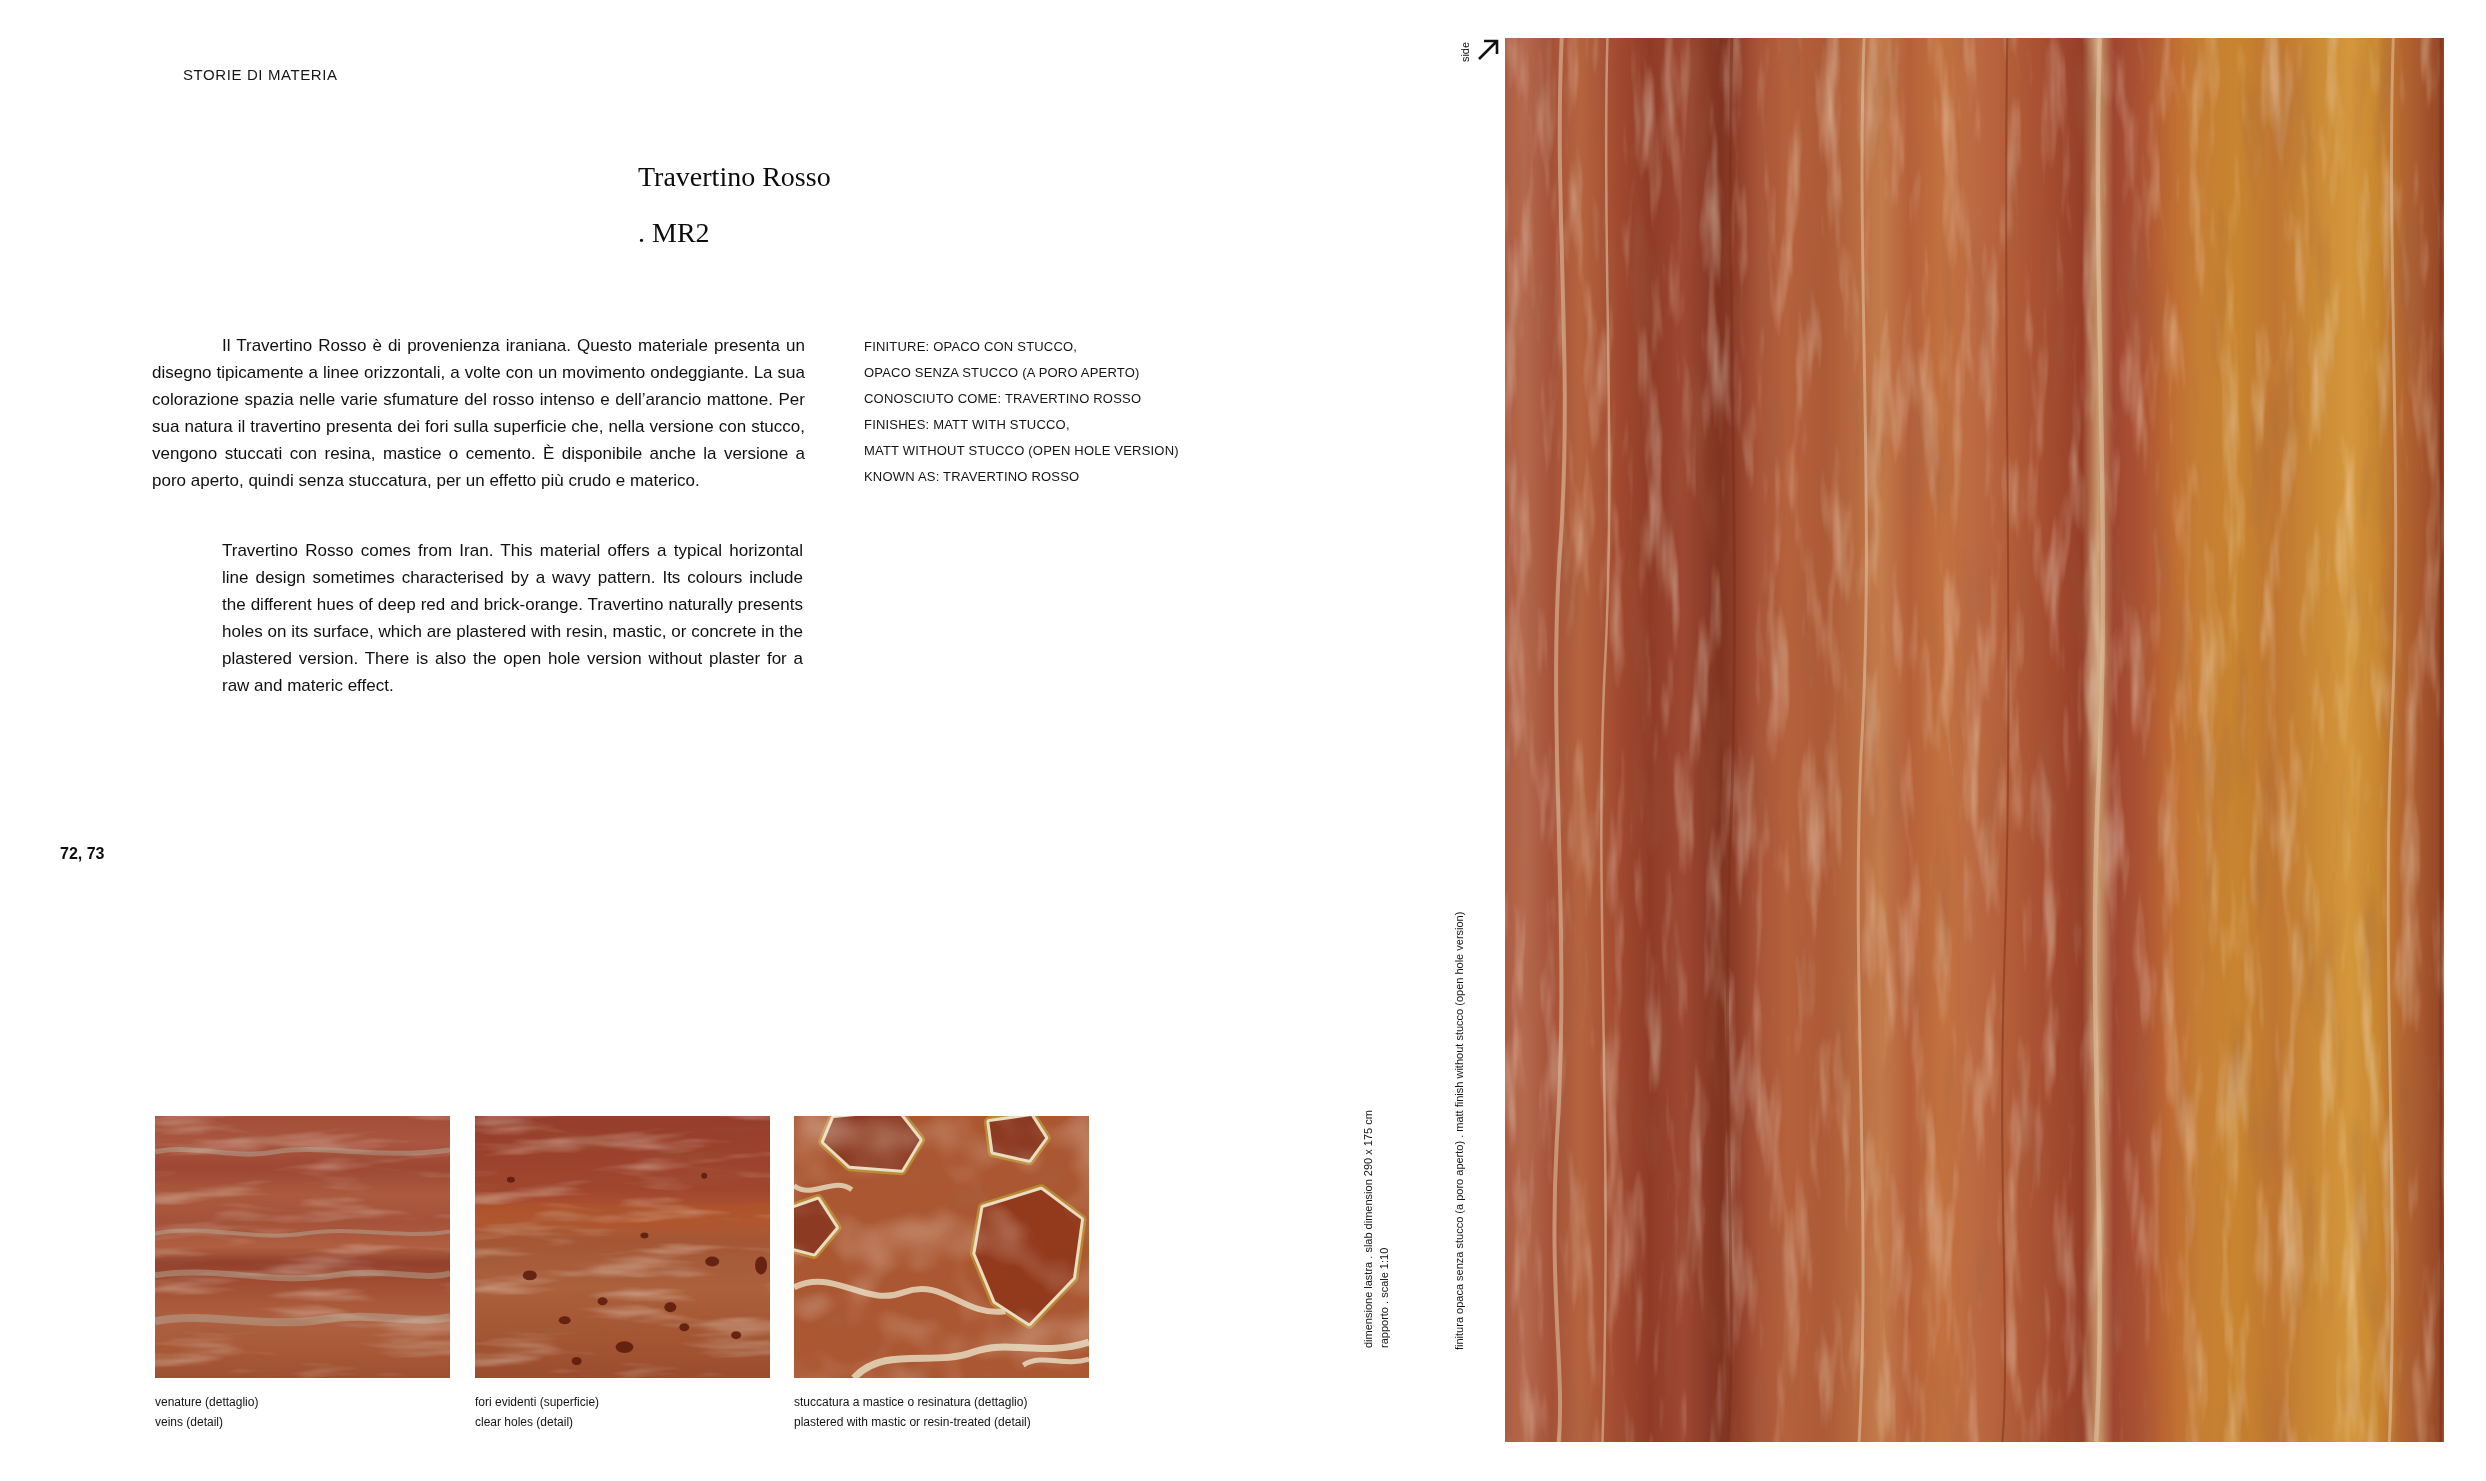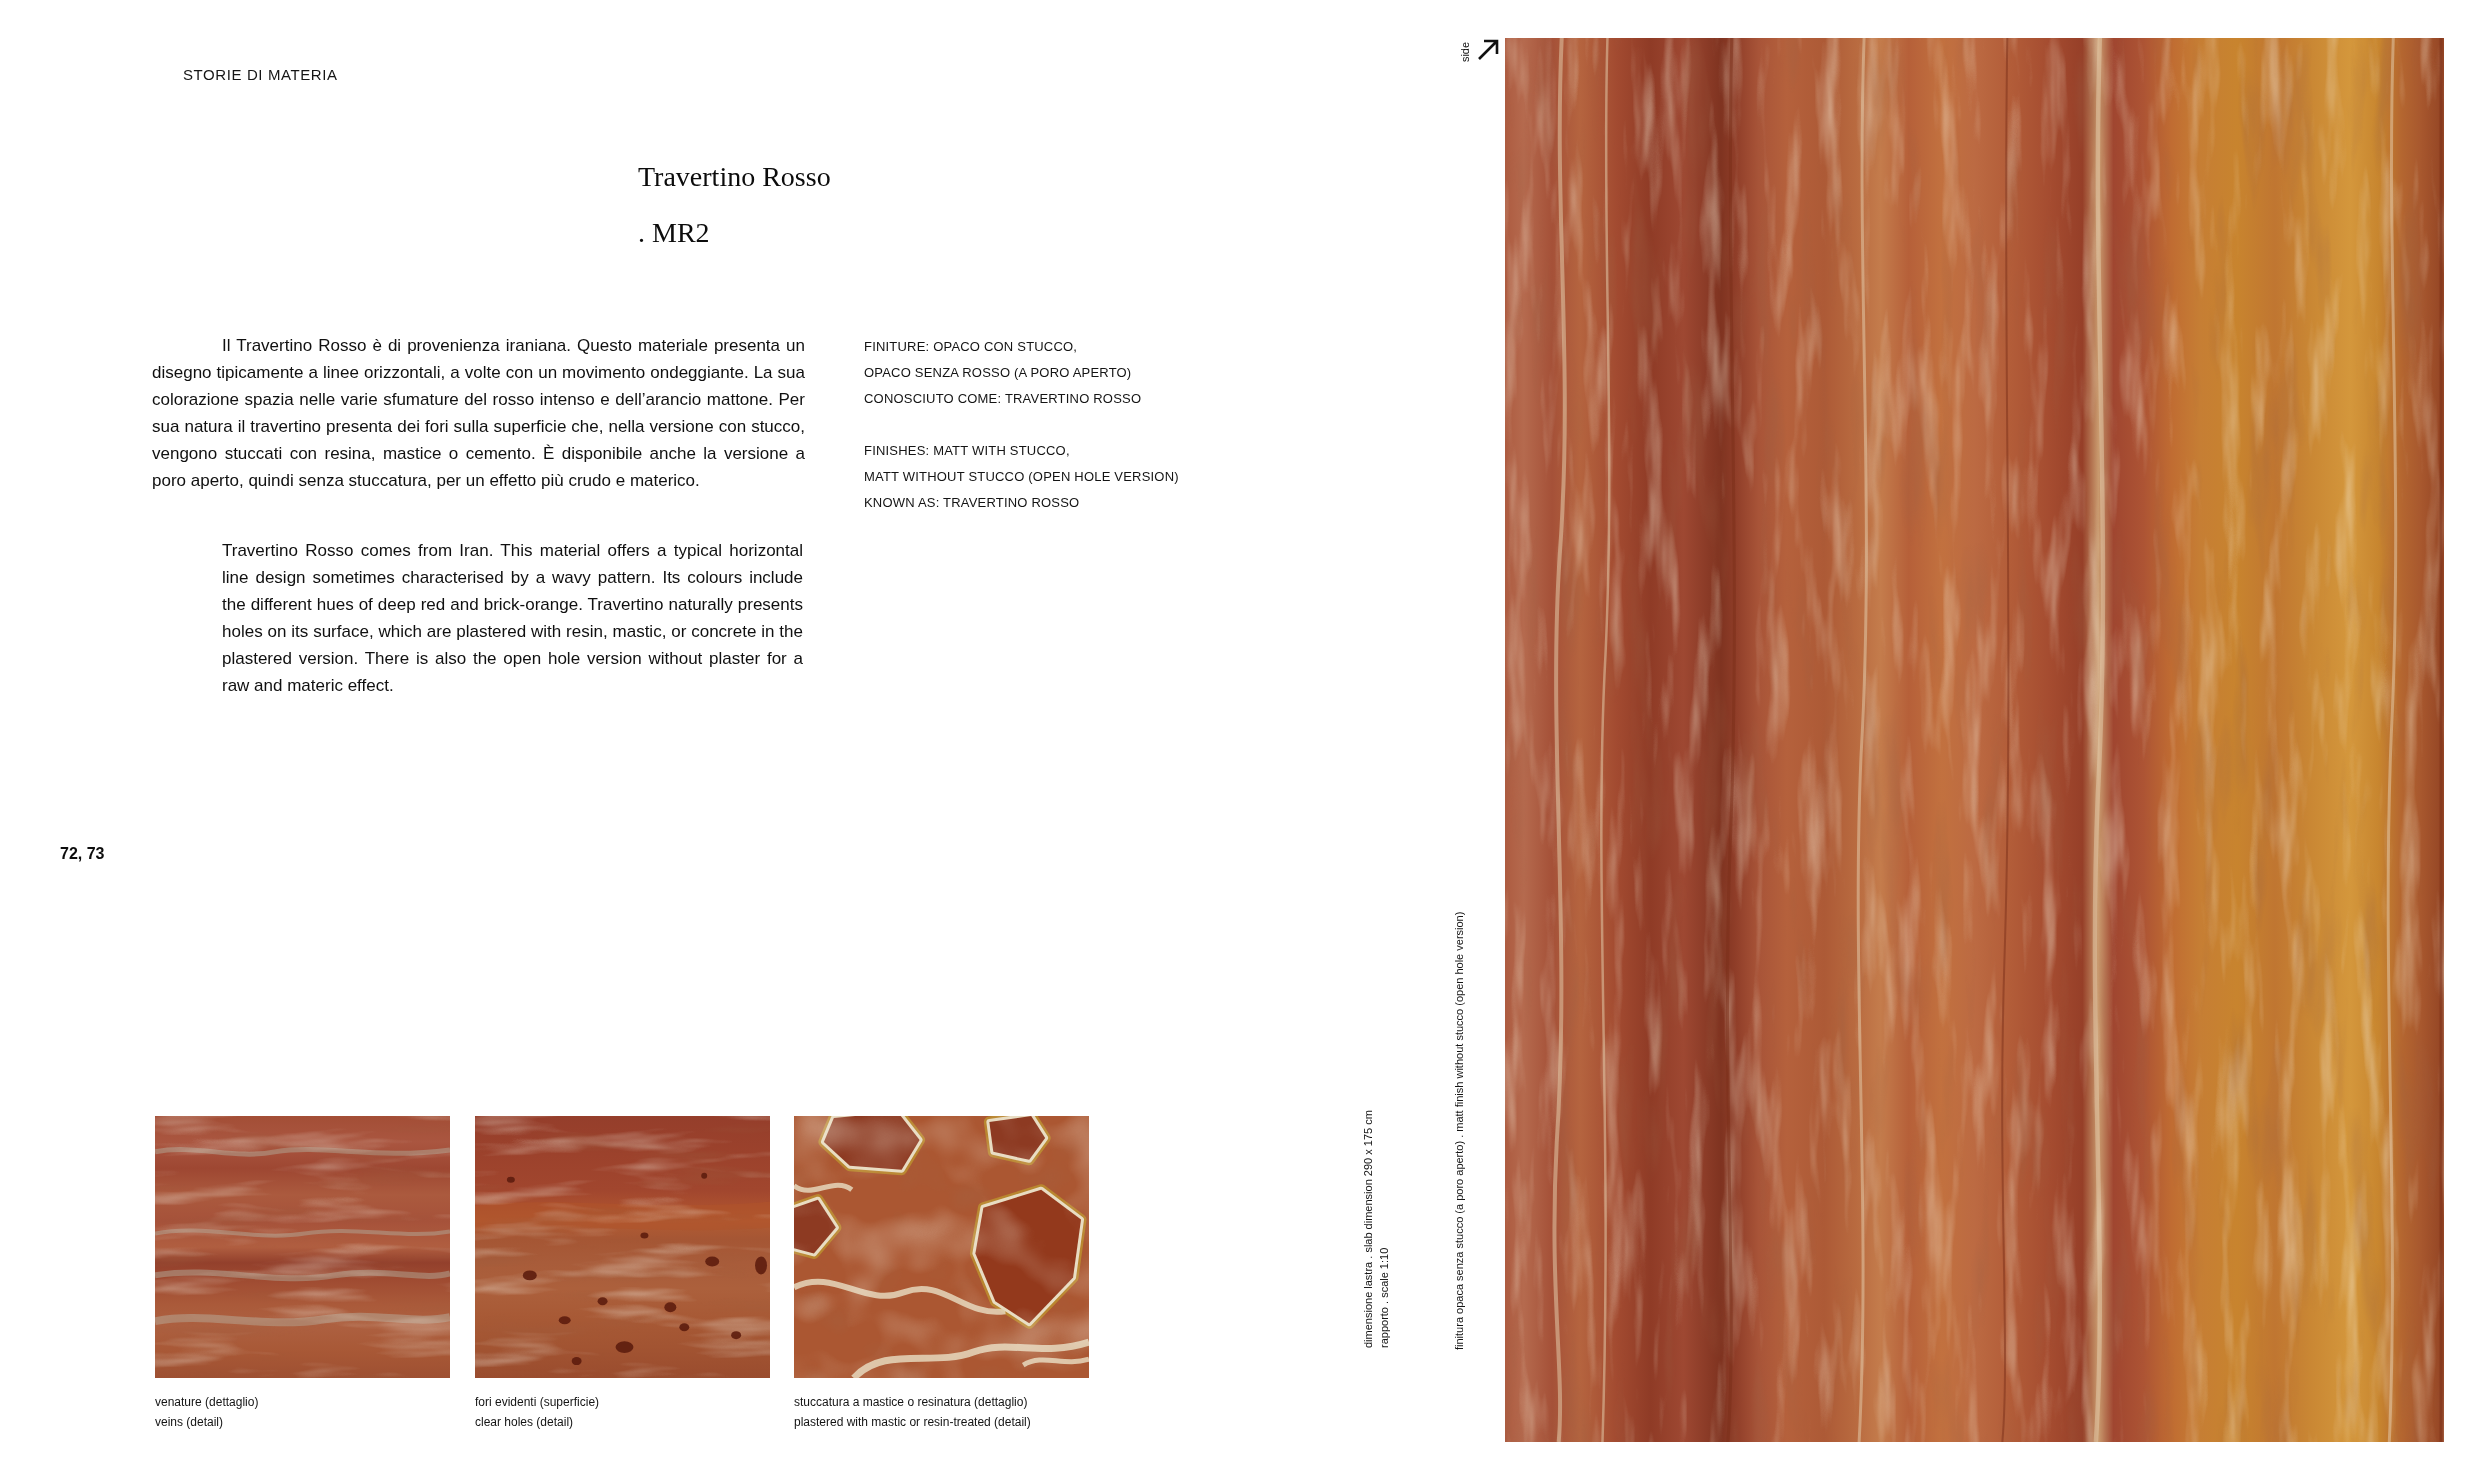--- a/index.html
+++ b/index.html
@@ -14,21 +14,21 @@
   .eyebrow{left:151px;top:66px;font-size:15px;letter-spacing:0.6px;color:#161616;margin-left:32px;}
 
   .title{left:638px;top:149px;font-family:"Liberation Serif","DejaVu Serif",serif;
          font-size:28px;line-height:56px;font-weight:400;color:#0c0c0c;}
 
   .para{font-size:17px;line-height:27px;text-align:justify;color:#101010;}
   .para-it{left:152px;top:332px;width:653px;text-indent:70px;}
   .para-en{left:222px;top:537px;width:581px;}
 
   .finishes{left:864px;top:334px;font-size:13px;line-height:26px;letter-spacing:0.2px;color:#141414;}
-  .finishes .group2{margin-top:26px;}
+  .finishes .group2{}
 
   .page-numbers{left:60px;top:845px;font-size:16px;font-weight:700;color:#0d0d0d;}
 
   .detail-img{position:absolute;top:1116px;width:295px;height:262px;display:block;}
   .detail-caption{position:absolute;top:1392px;font-size:12px;line-height:20px;color:#141414;}
 
   .slab-wrap{left:1505px;top:38px;width:939px;height:1404px;}
   .slab-wrap svg{display:block;width:939px;height:1404px;}
 
   .side-label{left:1451px;top:46px;width:28px;font-size:11px;text-align:center;
@@ -144,21 +144,21 @@
 <div class="abs title">
   <div>Travertino Rosso</div>
   <div>. MR2</div>
 </div>
 
 <div class="abs para para-it">Il Travertino Rosso è di provenienza iraniana. Questo materiale presenta un disegno tipicamente a linee orizzontali, a volte con un movimento ondeggiante. La sua colorazione spazia nelle varie sfumature del rosso intenso e dell’arancio mattone. Per sua natura il travertino presenta dei fori sulla superficie che, nella versione con stucco, vengono stuccati con resina, mastice o cemento. È disponibile anche la versione a poro aperto, quindi senza stuccatura, per un effetto più crudo e materico.</div>
 
 <div class="abs finishes">
   <div class="group1">
     <div>FINITURE: OPACO CON STUCCO,</div>
-    <div>OPACO SENZA ROSSO (A PORO APERTO)</div>
+    <div>OPACO SENZA STUCCO (A PORO APERTO)</div>
     <div>CONOSCIUTO COME: TRAVERTINO ROSSO</div>
   </div>
   <div class="group2">
     <div>FINISHES: MATT WITH STUCCO,</div>
     <div>MATT WITHOUT STUCCO (OPEN HOLE VERSION)</div>
     <div>KNOWN AS: TRAVERTINO ROSSO</div>
   </div>
 </div>
 
 <div class="abs para para-en">Travertino Rosso comes from Iran. This material offers a typical horizontal line design sometimes characterised by a wavy pattern. Its colours include the different hues of deep red and brick-orange. Travertino naturally presents holes on its surface, which are plastered with resin, mastic, or concrete in the plastered version. There is also the open hole version without plaster for a raw and materic effect.</div>

